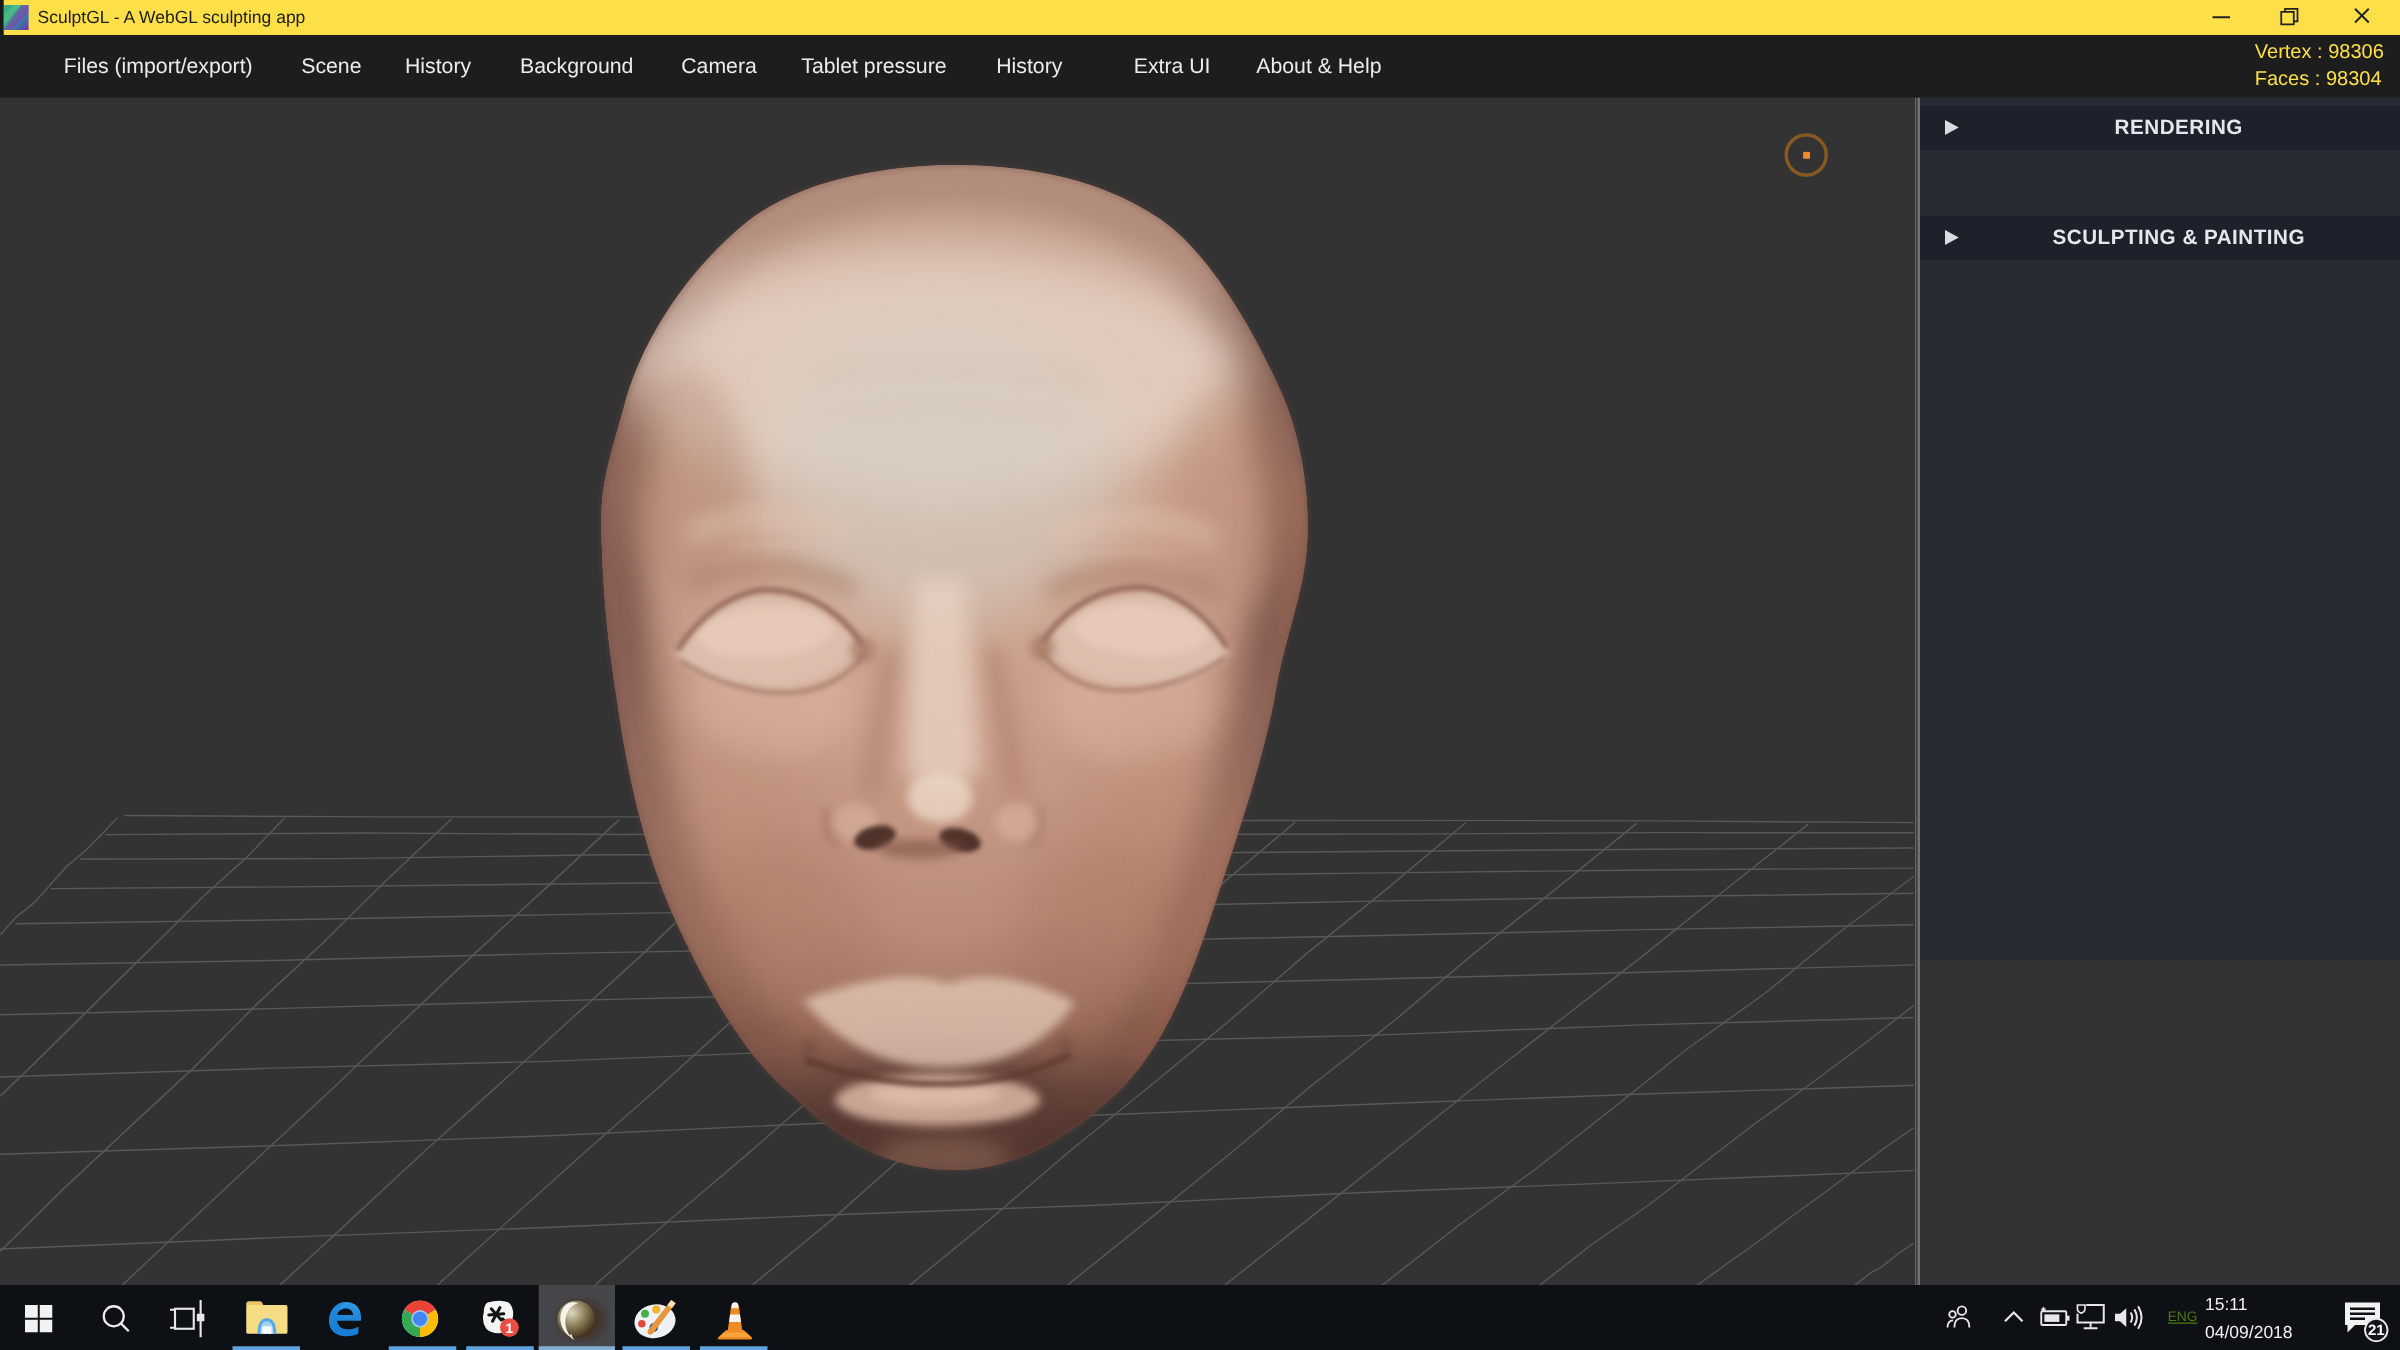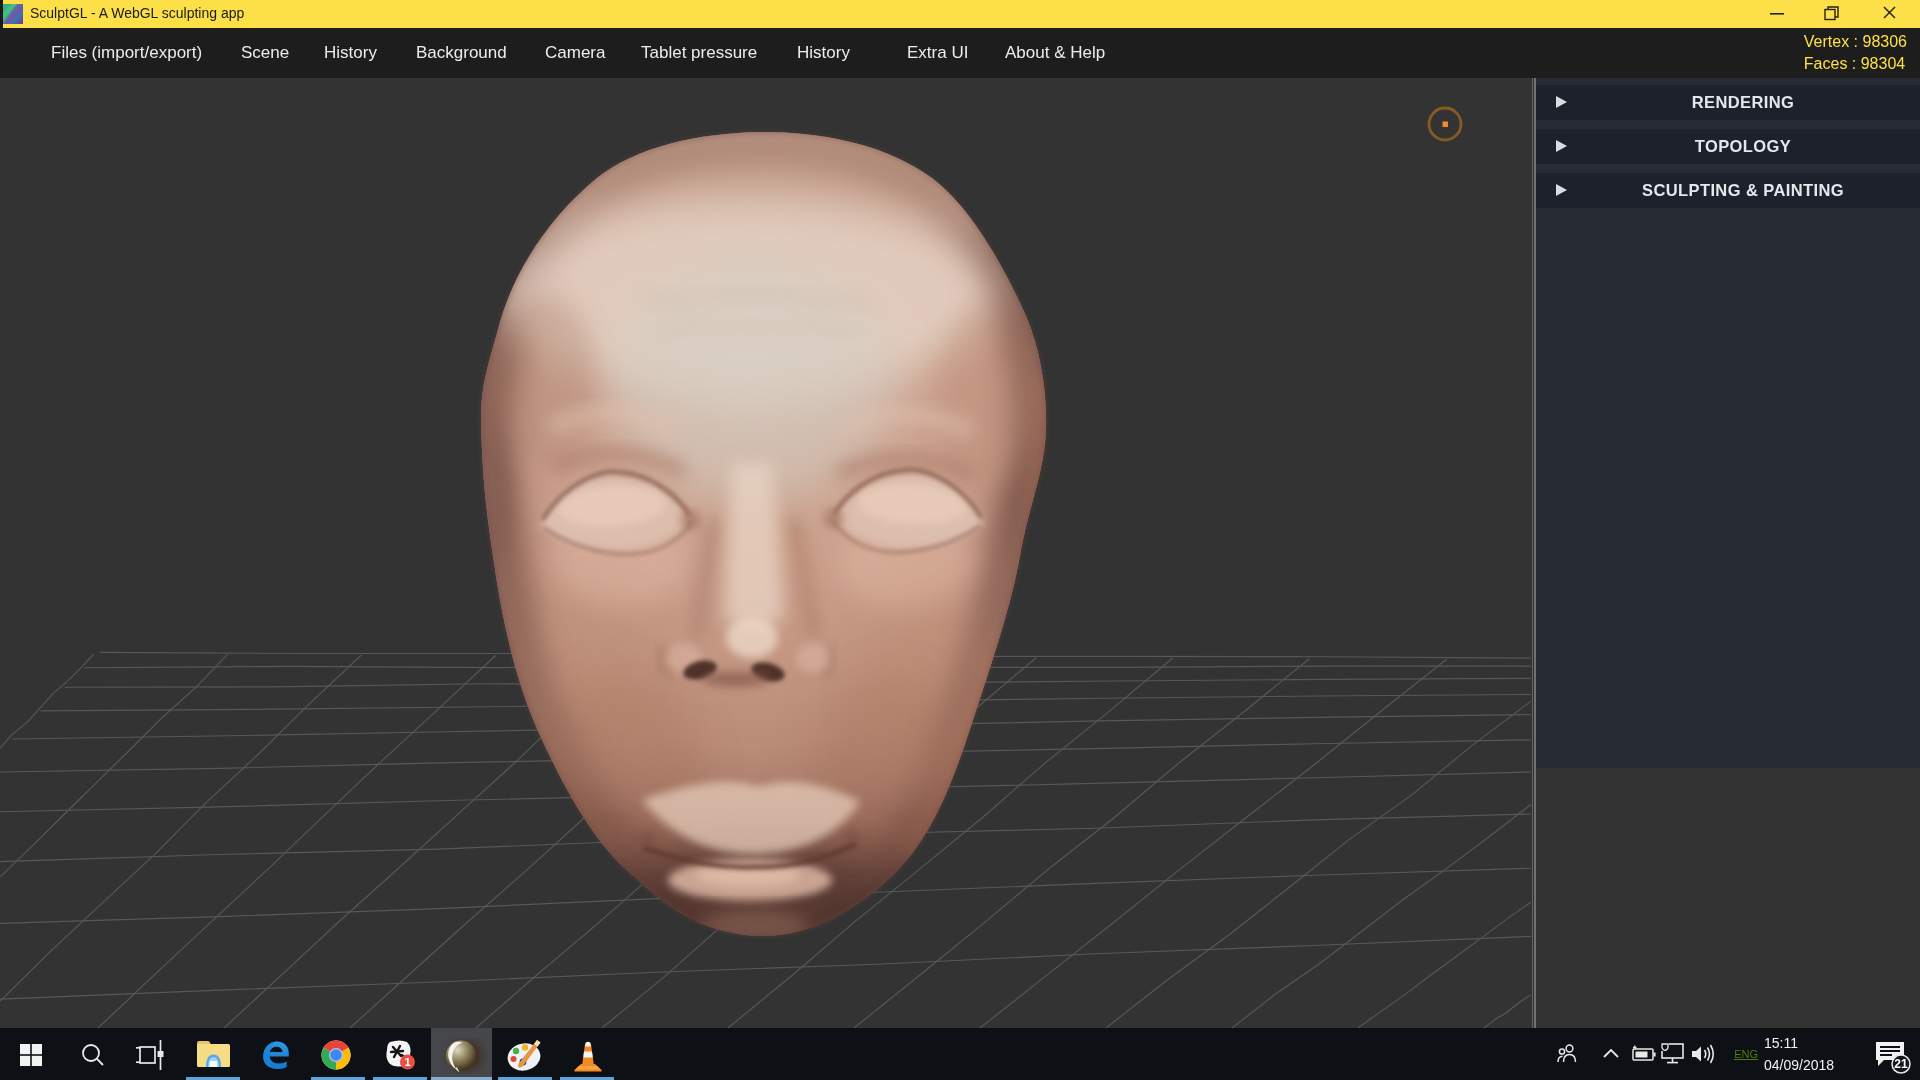--- a/index.html
+++ b/index.html
@@ -160,24 +160,20 @@
 
 <div id="redge">
     <div class="l1"></div>
     <div class="l2"></div>
   </div>
 <div id="rpanel">
   <div class="phead" style="top:7px">
       <div class="tri"></div>
       <div class="lbl">RENDERING</div>
     </div>
-  <div class="phead" style="top:51px">
-      <div class="tri"></div>
-      <div class="lbl">TOPOLOGY</div>
-    </div>
   <div class="phead" style="top:95px">
       <div class="tri"></div>
       <div class="lbl">SCULPTING &amp; PAINTING</div>
     </div>
 </div>
 
 <div id="titlebar">
     <div style="position:absolute;left:0;top:0;width:3px;height:28px;background:#1a1a1a"></div>
   <svg id="appico" viewBox="0 0 20 20">
       <defs>

